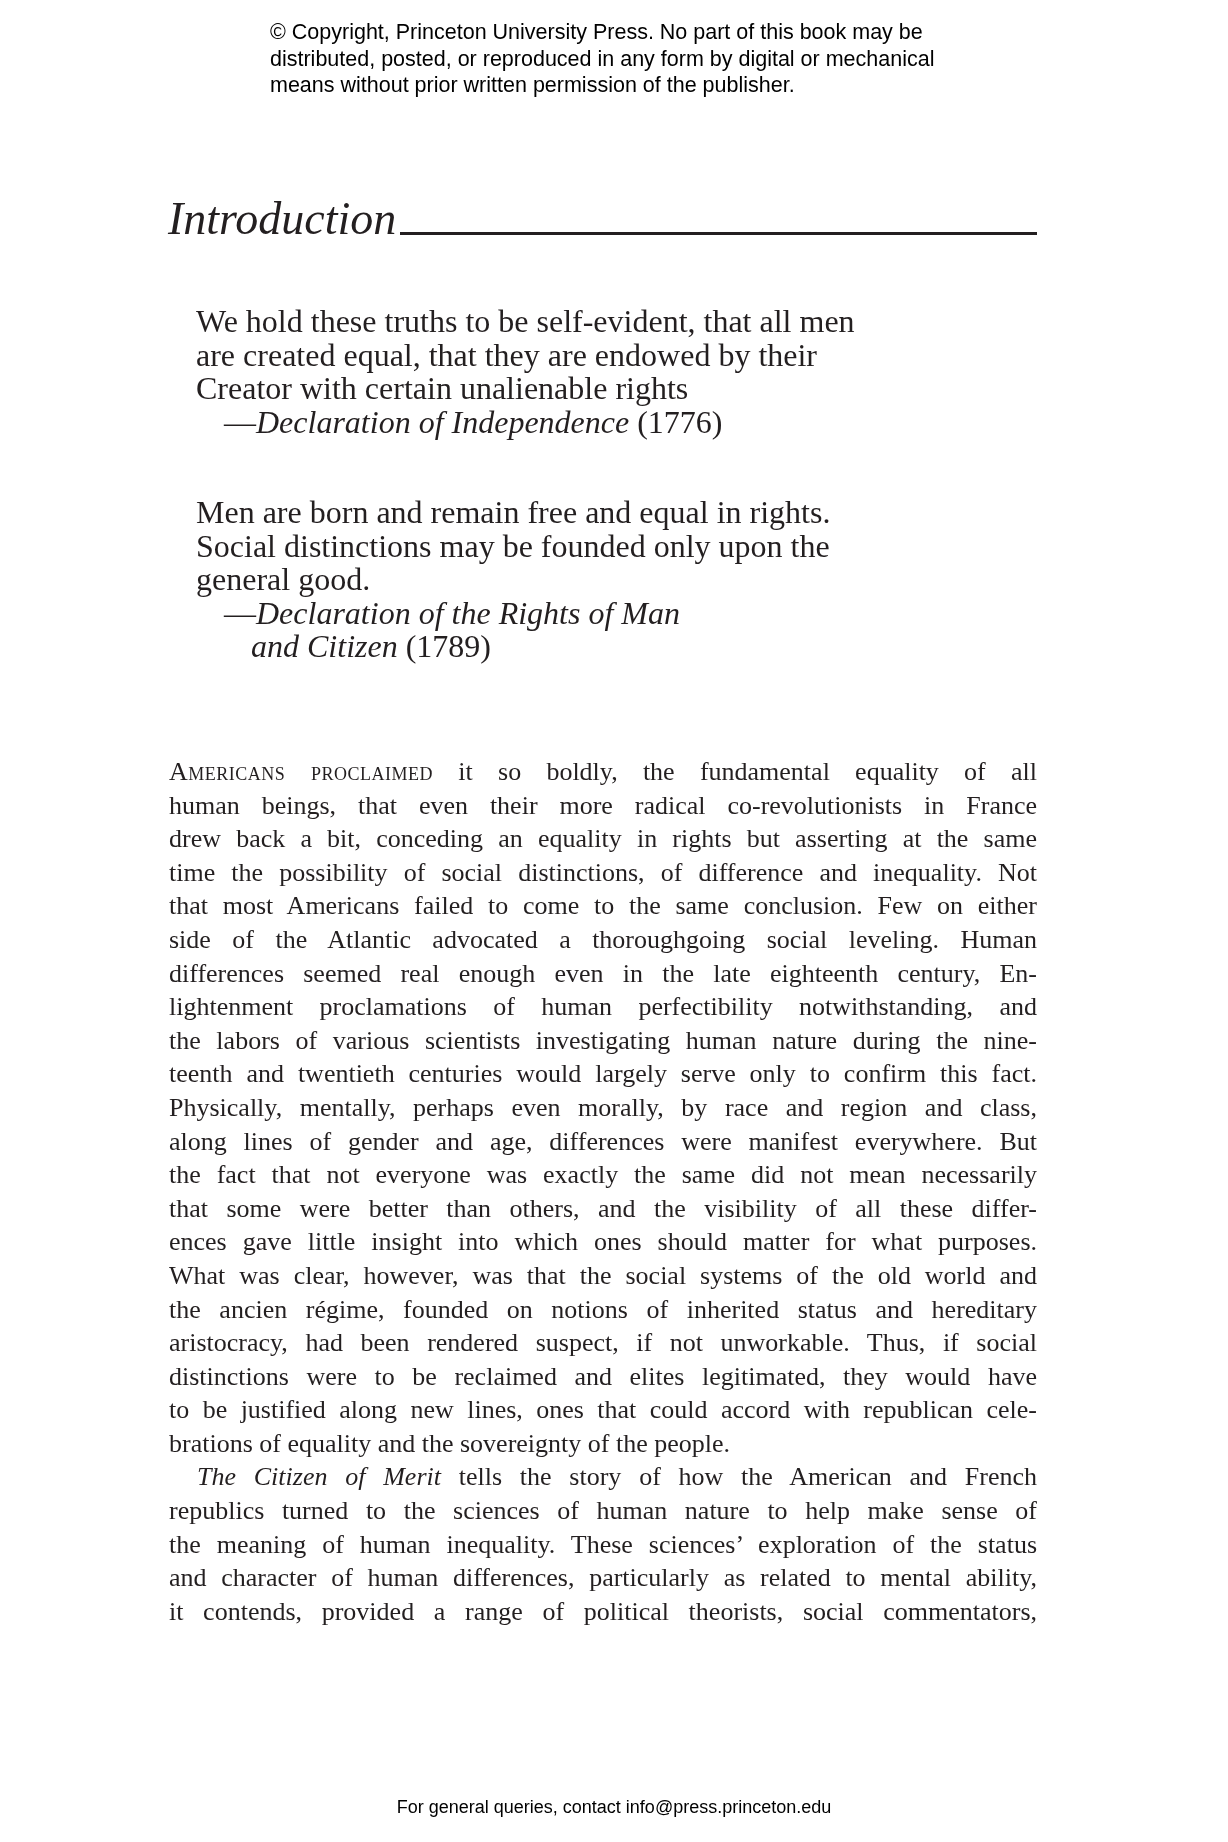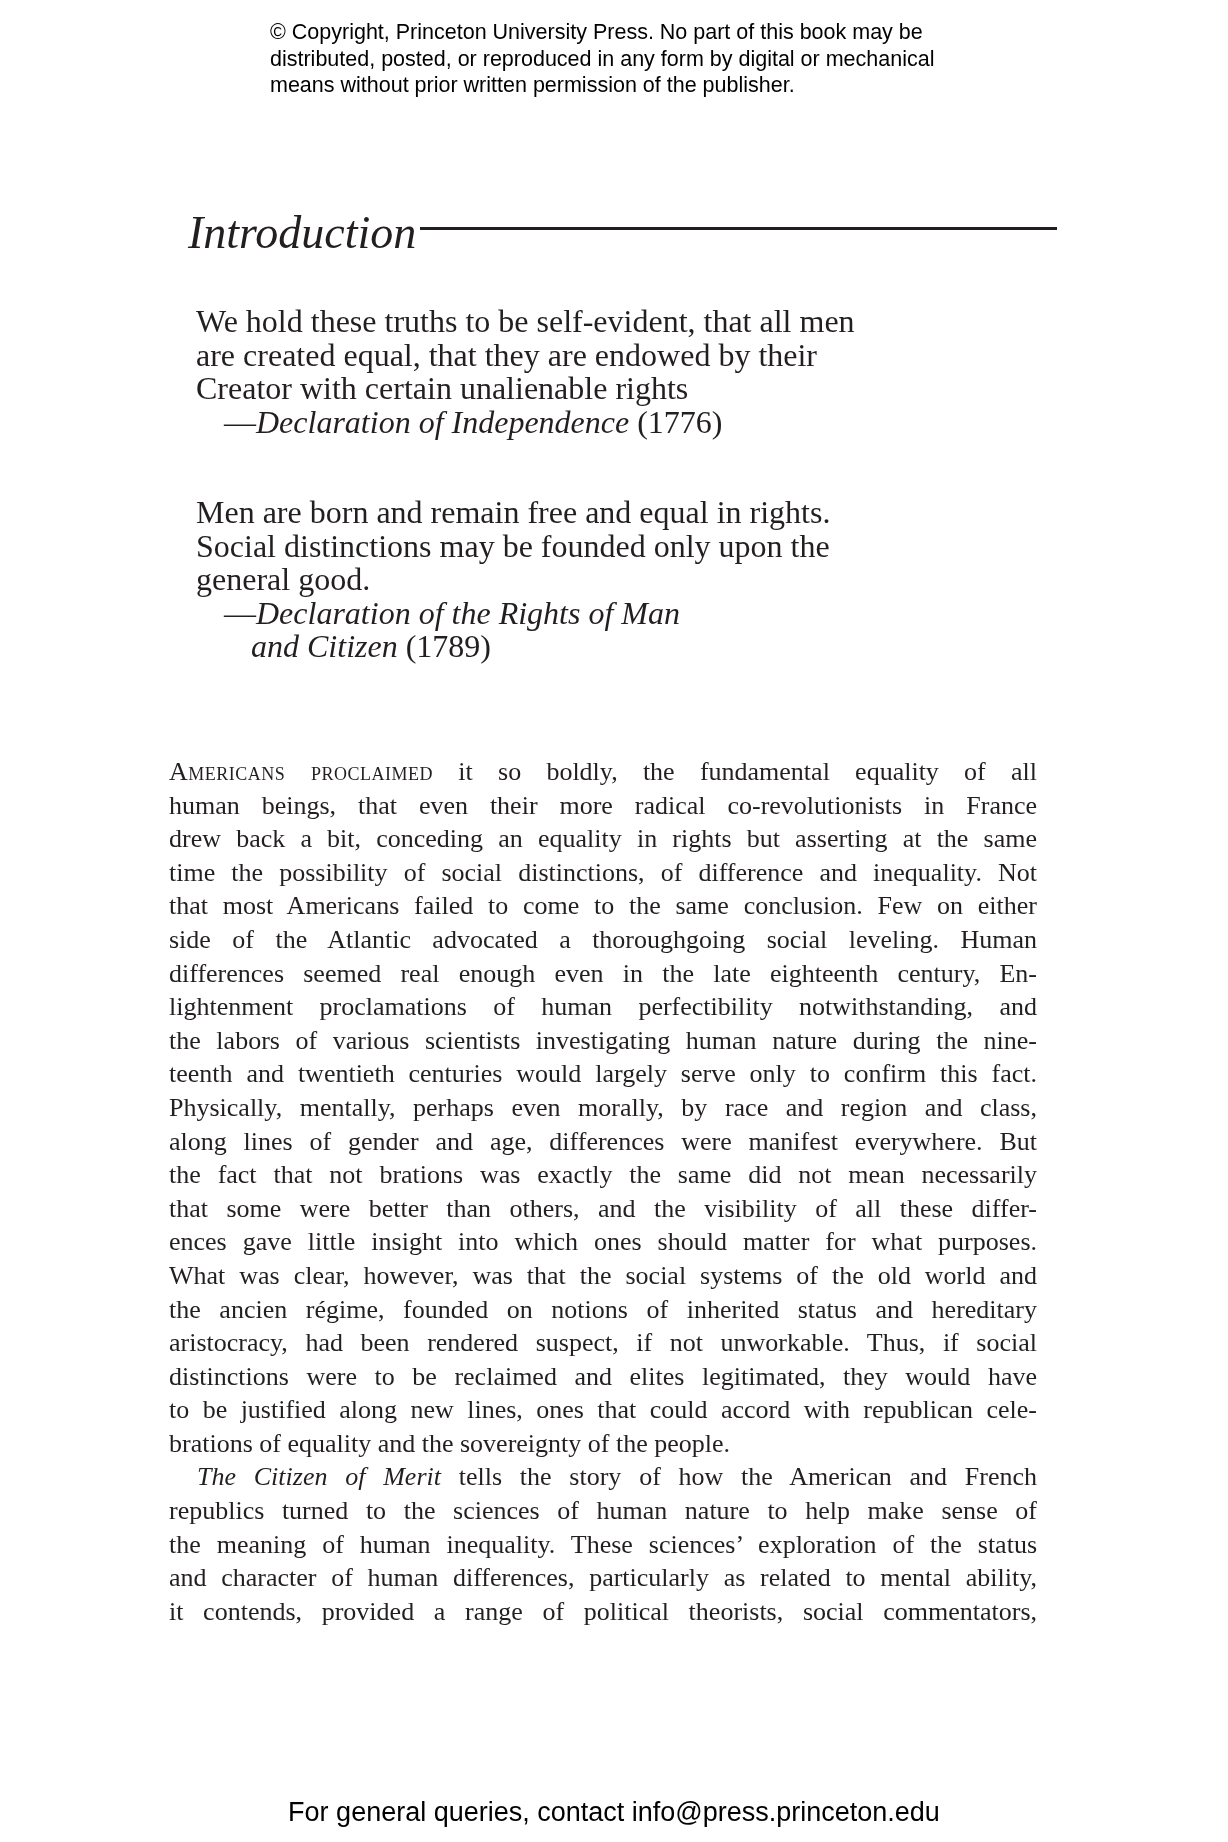--- a/index.html
+++ b/index.html
@@ -3,22 +3,22 @@
 <meta charset="utf-8">
 <style>
   html, body { margin: 0; padding: 0; background: #ffffff; }
   body { width: 1228px; height: 1842px; position: relative; overflow: hidden; color: #231f20; }
   .copyright {
     position: absolute; left: 270px; top: 19px; width: 760px;
     font-family: "Liberation Sans", sans-serif; font-size: 21.5px; line-height: 26.5px; color: #000;
   }
   .copyright span { display: block; white-space: nowrap; }
   .chapter-head {
-    position: absolute; left: 168px; top: 203px; width: 869px; height: 60px;
-    display: flex; align-items: center; margin-left: 20px;
+    position: absolute; left: 168px; top: 184px; width: 869px; height: 60px;
+    display: flex; align-items: flex-end;
   }
   .chapter-title {
     font-family: "Liberation Serif", serif; font-style: italic; font-size: 46px;
     line-height: 50px; color: #231f20; white-space: nowrap; padding-right: 4px;
   }
   .chapter-rule { flex: 1; height: 3px; background: #231f20; margin-bottom: 9px; }
   .epigraph {
     position: absolute; left: 196px; width: 620px;
     font-family: "Liberation Serif", serif; font-size: 32px; line-height: 33.5px; color: #231f20;
   }
@@ -34,21 +34,21 @@
   .body-text .line {
     display: block; white-space: nowrap; text-align: justify; text-align-last: justify;
     height: 33.6px;
   }
   .body-text .line.last { text-align-last: left; }
   .body-text .indent { padding-left: 28px; }
   .sc { font-variant: small-caps; letter-spacing: 0.5px; }
   i { font-style: italic; }
   .footer {
     position: absolute; left: 0; width: 1228px; top: 1797px; text-align: center;
-    font-family: "Liberation Sans", sans-serif; font-size: 27px; color: #000;
+    font-family: "Liberation Sans", sans-serif; font-size: 18px; color: #000;
   }
 </style>
 </head>
 <body>
 
 <div class="copyright">
   <span>© Copyright, Princeton University Press. No part of this book may be</span>
   <span>distributed, posted, or reproduced in any form by digital or mechanical</span>
   <span>means without prior written permission of the publisher.</span>
 </div>
@@ -79,21 +79,21 @@
   <span class="line">drew back a bit, conceding an equality in rights but asserting at the same</span>
   <span class="line">time the possibility of social distinctions, of difference and inequality. Not</span>
   <span class="line">that most Americans failed to come to the same conclusion. Few on either</span>
   <span class="line">side of the Atlantic advocated a thoroughgoing social leveling. Human</span>
   <span class="line">differences seemed real enough even in the late eighteenth century, En-</span>
   <span class="line">lightenment proclamations of human perfectibility notwithstanding, and</span>
   <span class="line">the labors of various scientists investigating human nature during the nine-</span>
   <span class="line">teenth and twentieth centuries would largely serve only to confirm this fact.</span>
   <span class="line">Physically, mentally, perhaps even morally, by race and region and class,</span>
   <span class="line">along lines of gender and age, differences were manifest everywhere. But</span>
-  <span class="line">the fact that not brations was exactly the same did not mean necessarily</span>
+  <span class="line">the fact that not everyone was exactly the same did not mean necessarily</span>
   <span class="line">that some were better than others, and the visibility of all these differ-</span>
   <span class="line">ences gave little insight into which ones should matter for what purposes.</span>
   <span class="line">What was clear, however, was that the social systems of the old world and</span>
   <span class="line">the ancien régime, founded on notions of inherited status and hereditary</span>
   <span class="line">aristocracy, had been rendered suspect, if not unworkable. Thus, if social</span>
   <span class="line">distinctions were to be reclaimed and elites legitimated, they would have</span>
   <span class="line">to be justified along new lines, ones that could accord with republican cele-</span>
   <span class="line last">brations of equality and the sovereignty of the people.</span>
   <span class="line indent"><i>The Citizen of Merit</i><span> tells the story of how the American and French</span></span>
   <span class="line">republics turned to the sciences of human nature to help make sense of</span>

